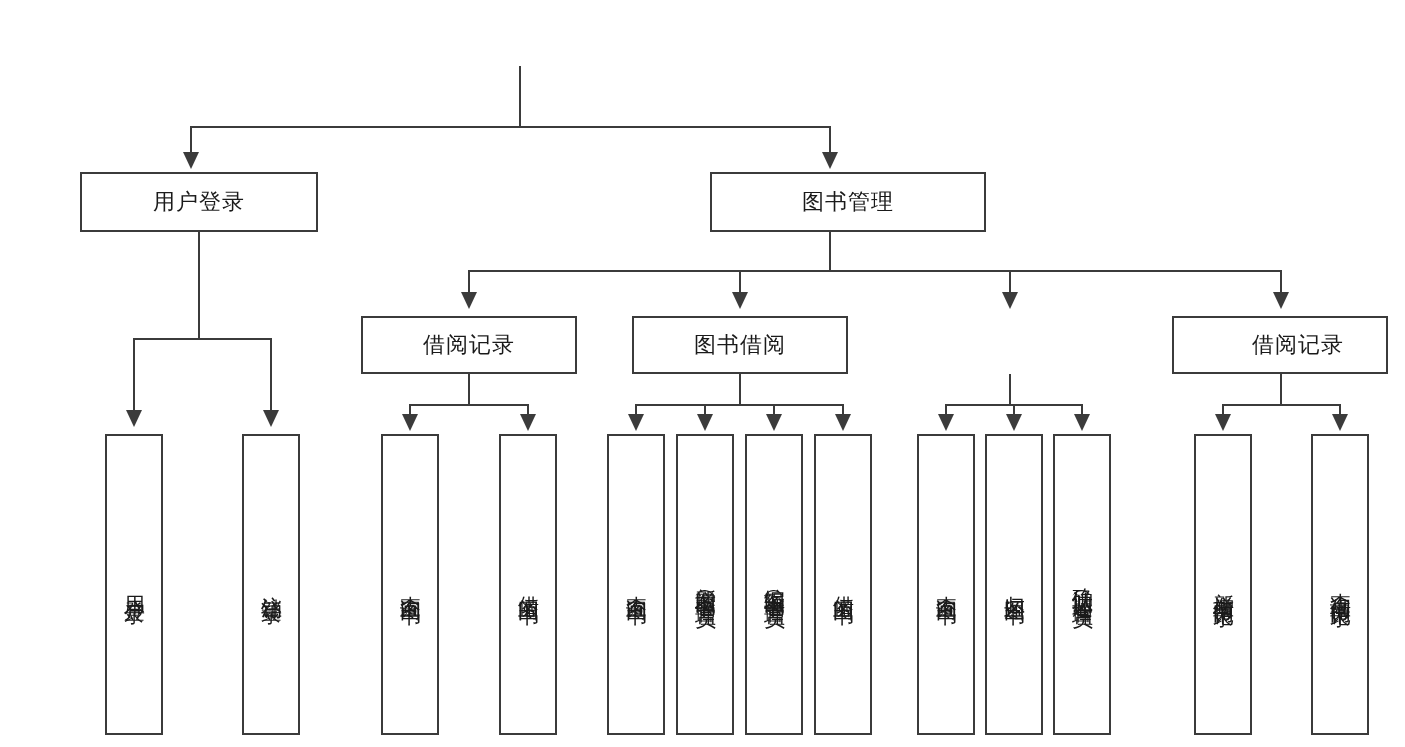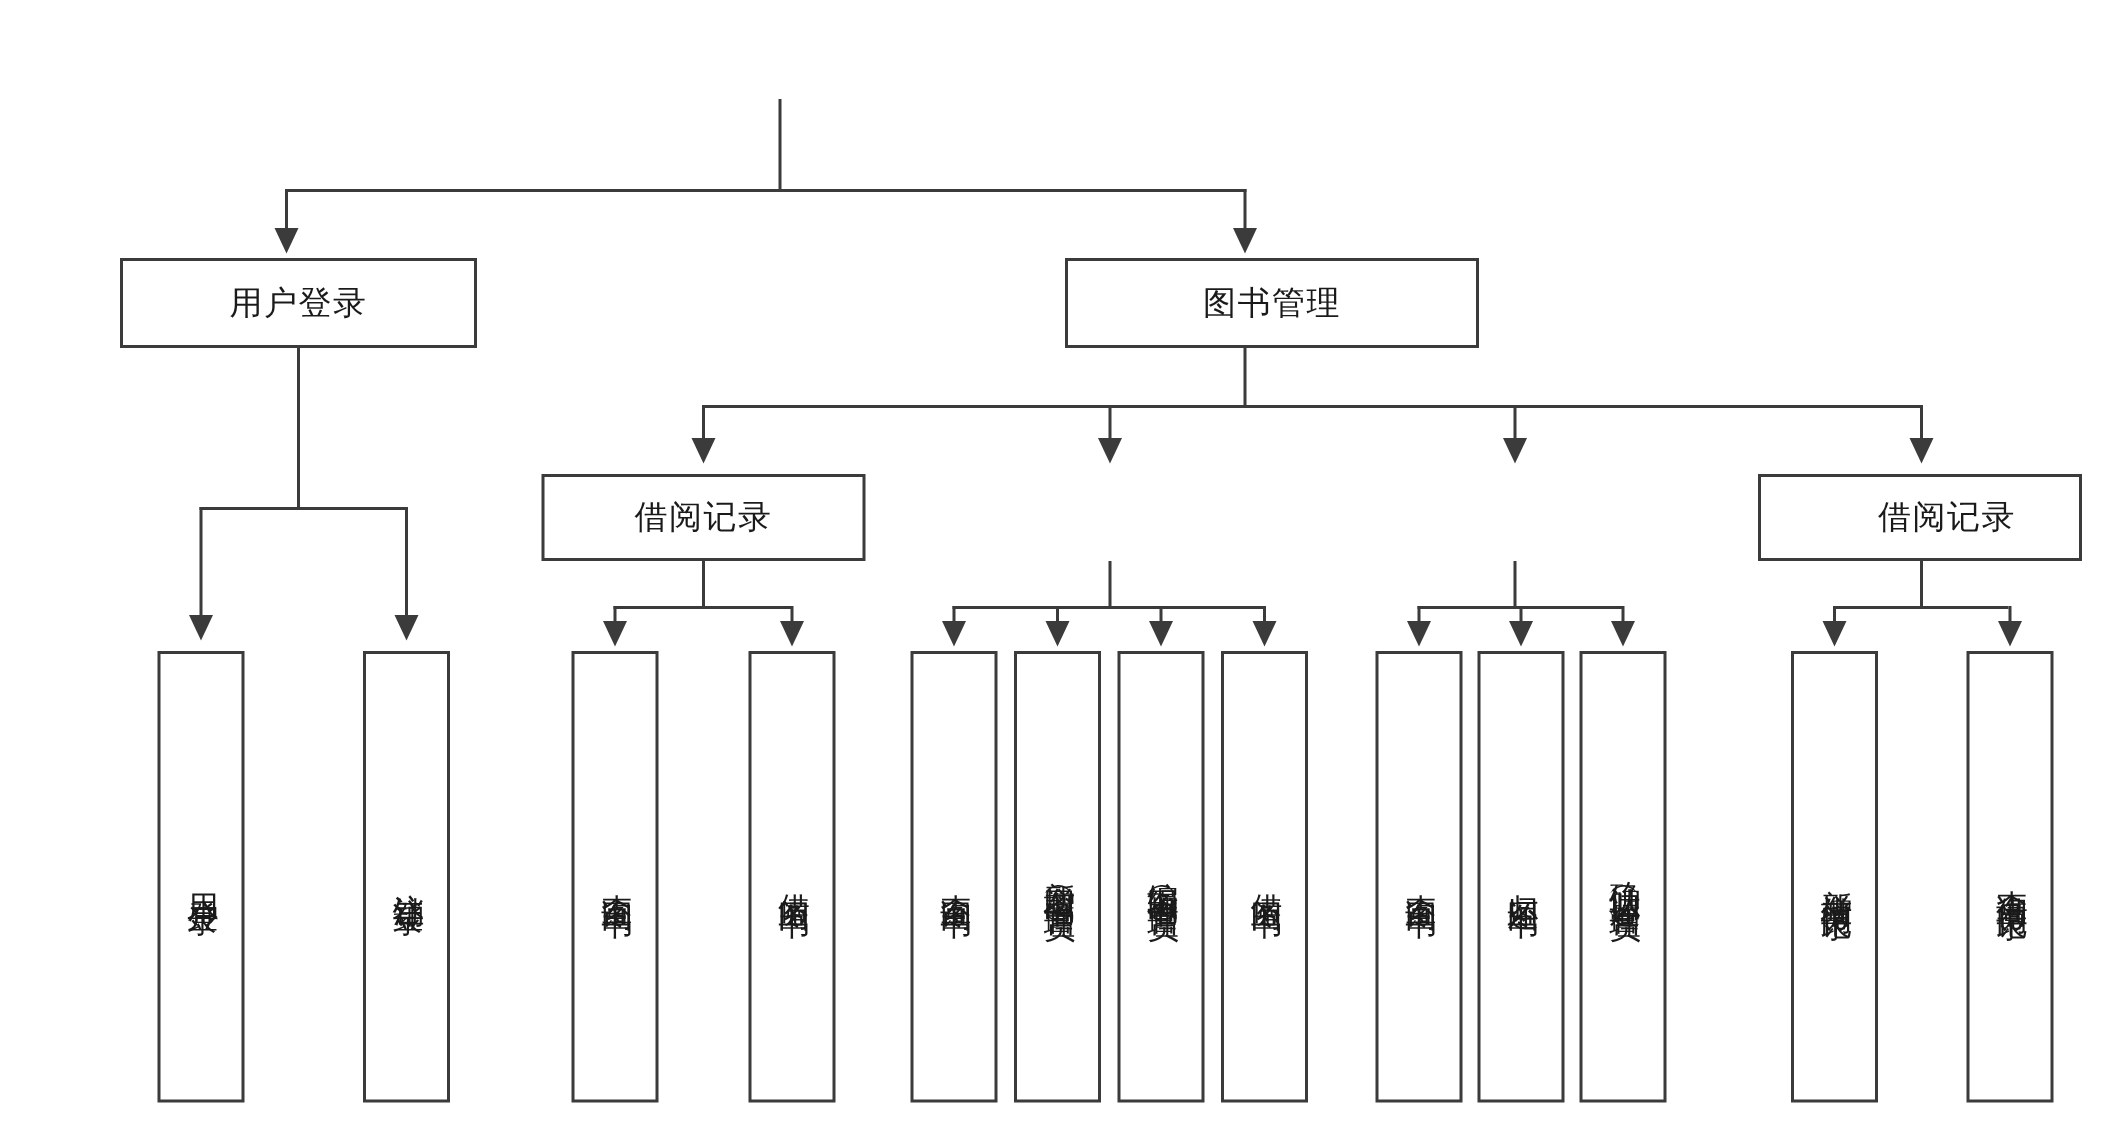--- a/index.html
+++ b/index.html
@@ -97,20 +97,21 @@
   <div class="line vline" style="left:468px; top:270px; height:24px;"></div>
   <div class="arrow" style="left:461px; top:292px;"></div>
   <div class="line vline" style="left:739px; top:270px; height:24px;"></div>
   <div class="arrow" style="left:732px; top:292px;"></div>
   <div class="line vline" style="left:1009px; top:270px; height:24px;"></div>
   <div class="arrow" style="left:1002px; top:292px;"></div>
   <div class="line vline" style="left:1280px; top:270px; height:24px;"></div>
   <div class="arrow" style="left:1273px; top:292px;"></div>
 
   <div class="node h" style="left:361px; top:316px; width:216px; height:58px;">借阅记录</div>
+  <div class="node h" style="left:632px; top:316px; width:216px; height:58px;">图书借阅</div>
   <div class="node h" style="left:1172px; top:316px; width:216px; height:58px;padding-left:36px;">借阅记录</div>
 
   <div class="line vline" style="left:468px; top:374px; height:32px;"></div>
   <div class="line hline" style="left:409px; top:404px; width:119px;"></div>
   <div class="line vline" style="left:409px; top:404px; height:12px;"></div>
   <div class="arrow" style="left:402px; top:414px;"></div>
   <div class="line vline" style="left:527px; top:404px; height:12px;"></div>
   <div class="arrow" style="left:520px; top:414px;"></div>
 
   <div class="line vline" style="left:739px; top:374px; height:32px;"></div>

